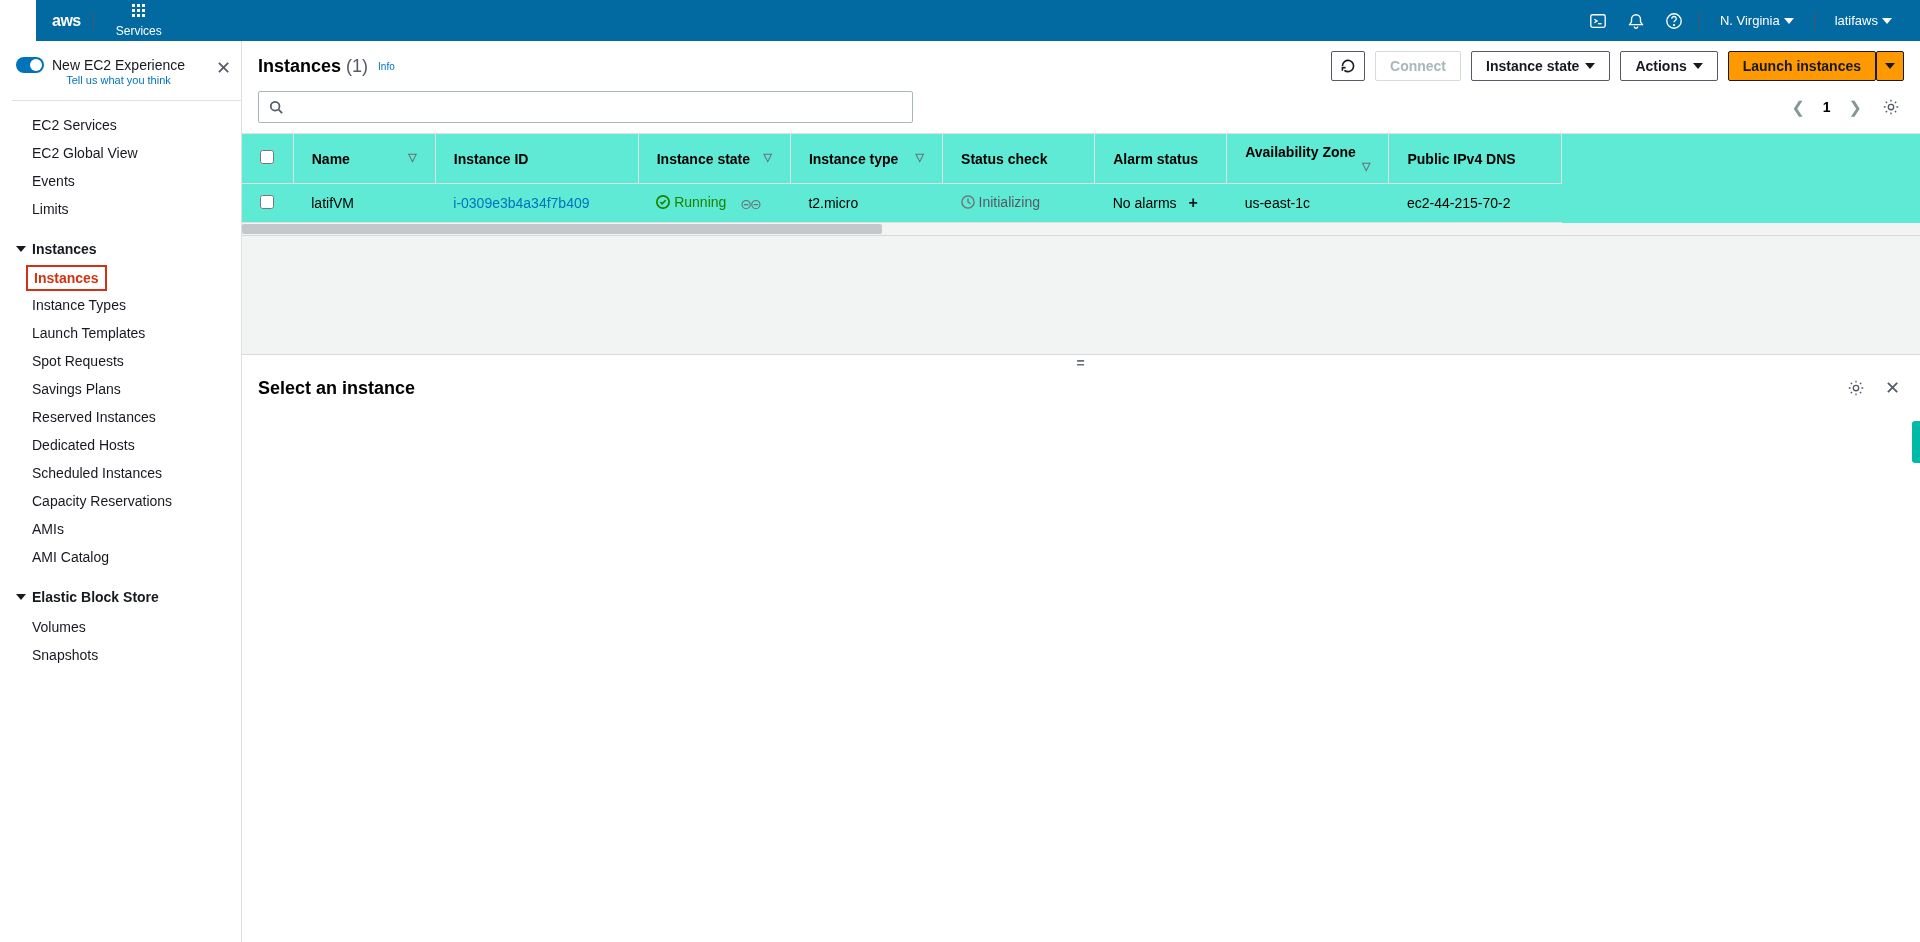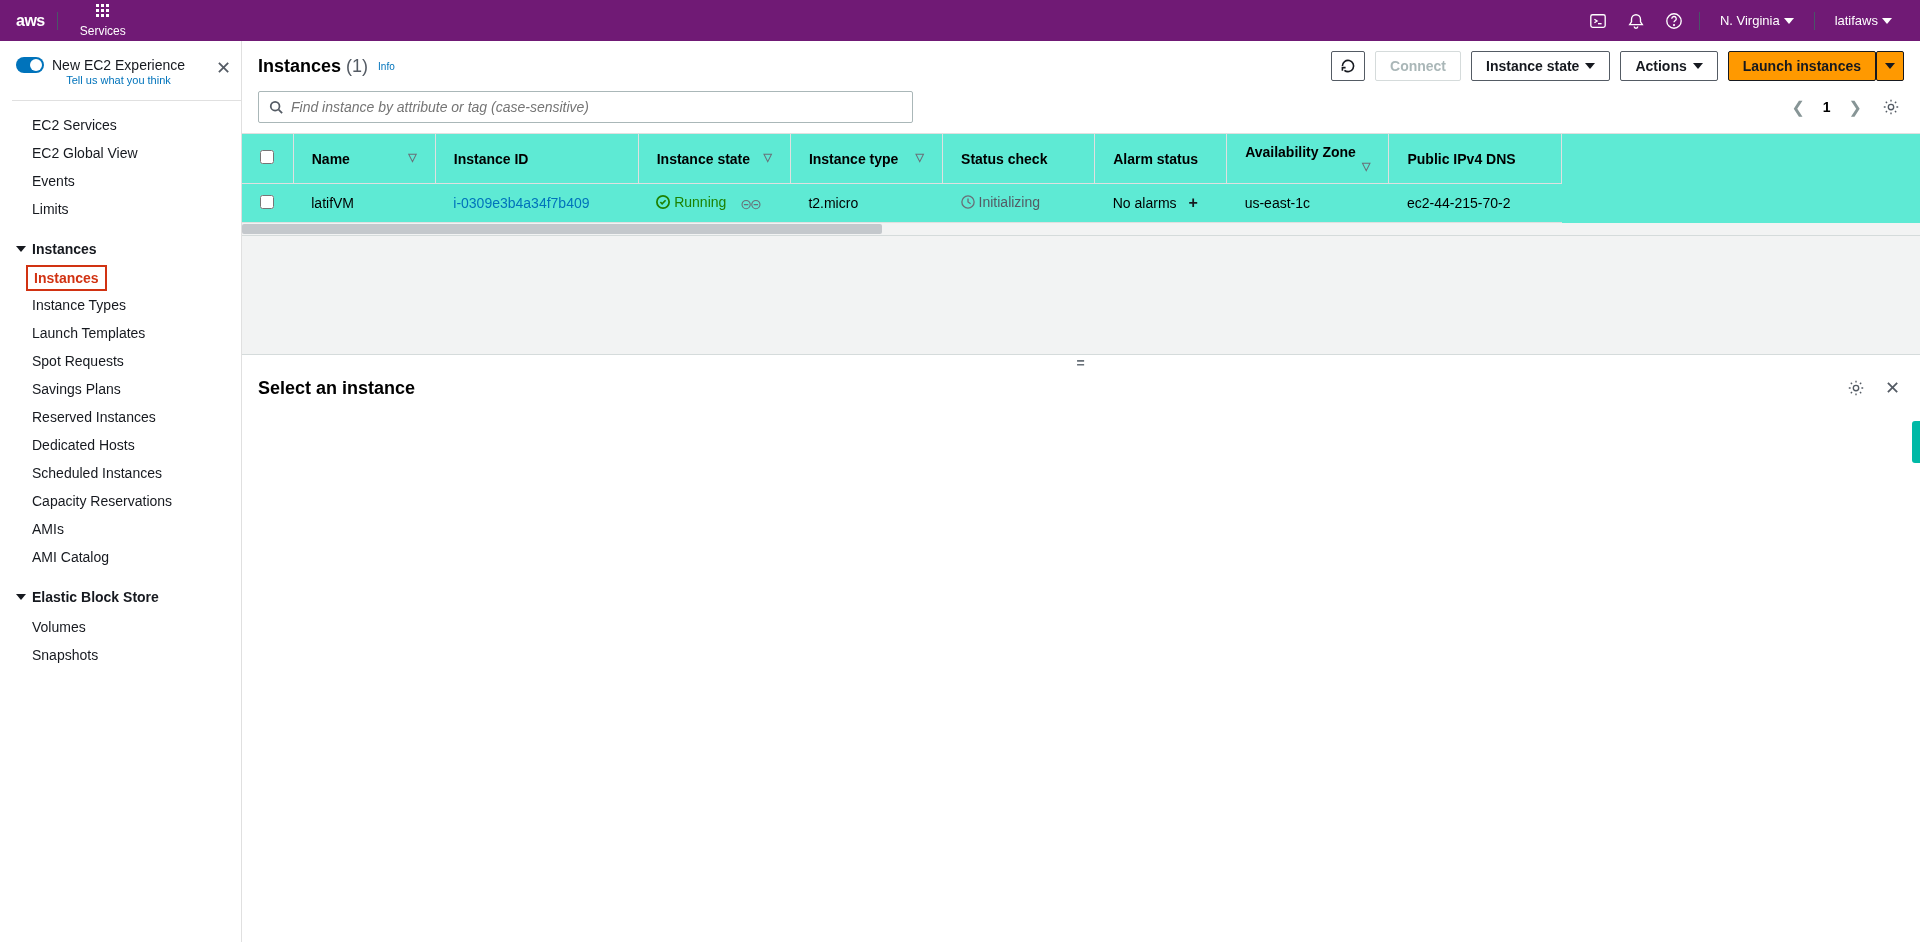--- a/index.html
+++ b/index.html
@@ -1,19 +1,19 @@
 <!DOCTYPE html>
 <html><head>
 <meta charset="utf-8">
 <style>
 * { margin: 0; padding: 0; box-sizing: border-box; font-family: "Amazon Ember", "Helvetica Neue", Arial, sans-serif; }
 body { width: 1920px; height: 942px; overflow: hidden; background: #fff; }
 
 
-.top-nav { height: 41px; background: #701a75; display: flex; align-items: center; padding: 0 16px; color: #fff; gap: 4px; }
+.top-nav { height: 41px; background: #0369a1; display: flex; align-items: center; padding: 0 16px; color: #fff; gap: 4px; margin-left: 36px; }
 .aws-logo { font-weight: bold; font-size: 16px; color: #fff; display: flex; align-items: center; padding-right: 12px; border-right: 1px solid #4a5568; margin-right: 8px; }
 .aws-logo-text { letter-spacing: -0.5px; }
 .services-btn { display: flex; align-items: center; gap: 6px; font-size: 12px; cursor: pointer; padding: 6px 10px; flex-direction: column; }
 .search-box { flex: 0 0 540px; display: flex; align-items: center; background: #111a23; border: 1px solid #4a5568; border-radius: 4px; height: 28px; padding: 0 10px; margin-left: 8px; }
 .search-box input { flex: 1; background: transparent; border: 0; outline: none; color: #fff; font-style: italic; font-size: 14px; margin-left: 8px; }
 .search-kbd { color: #9aa3ac; font-size: 12px; }
 .nav-spacer { flex: 1; }
 .nav-icon { width: 34px; height: 34px; display: flex; align-items: center; justify-content: center; cursor: pointer; }
 .nav-text { font-size: 13px; padding: 0 12px; cursor: pointer; display: flex; align-items: center; gap: 4px; }
 .divider-v { width: 1px; height: 18px; background: #4a5568; margin: 0 4px; }
@@ -247,21 +247,20 @@
     </div>
 
     <div class="filter-row">
       <div class="filter-input">
         <span>
           <svg width="14" height="14" viewBox="0 0 16 16" fill="none" stroke="#545b64" stroke-width="2">
               <circle cx="7" cy="7" r="5"></circle>
               <line x1="11" y1="11" x2="15" y2="15"></line>
             </svg>
         </span>
-        <input type="text" placeholder="Find instance by attribute or tag (case-sensitive)" style="">
       </div>
       <div class="filter-spacer"></div>
       <div class="pager">
         <span class="pager-btn">❮</span>
         <span class="page-num">1</span>
         <span class="pager-btn">❯</span>
       </div>
       <div class="gear">
         <svg width="18" height="18" viewBox="0 0 20 20" fill="none" stroke="#545b64" stroke-width="1.5">
             <circle cx="10" cy="10" r="3"></circle>

